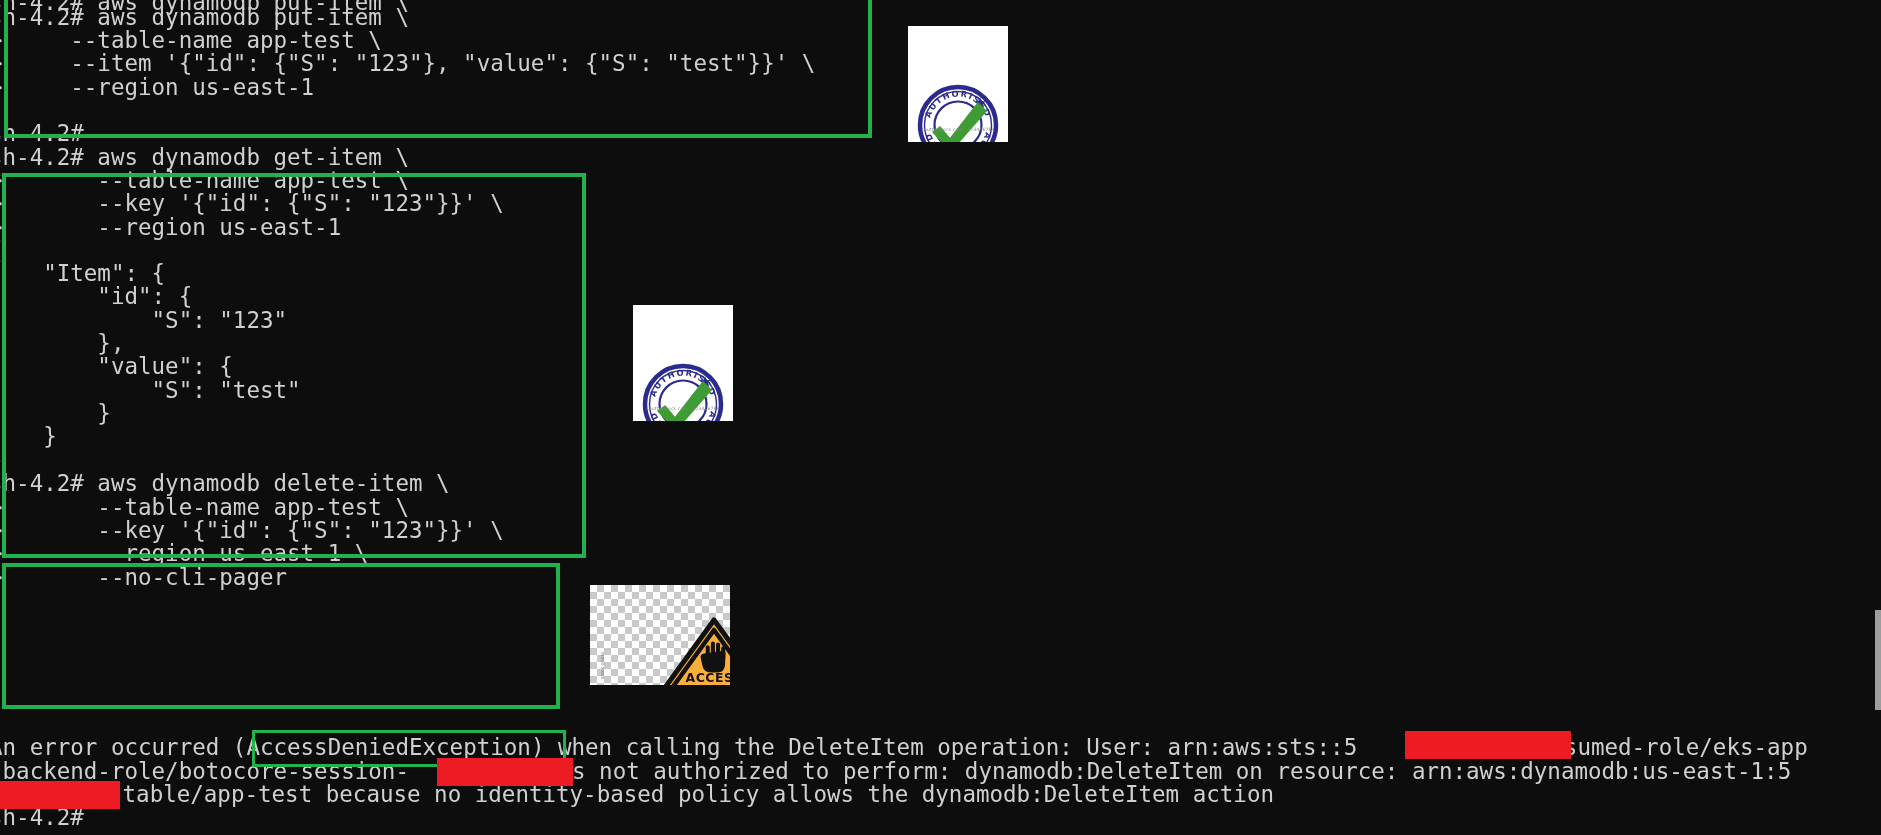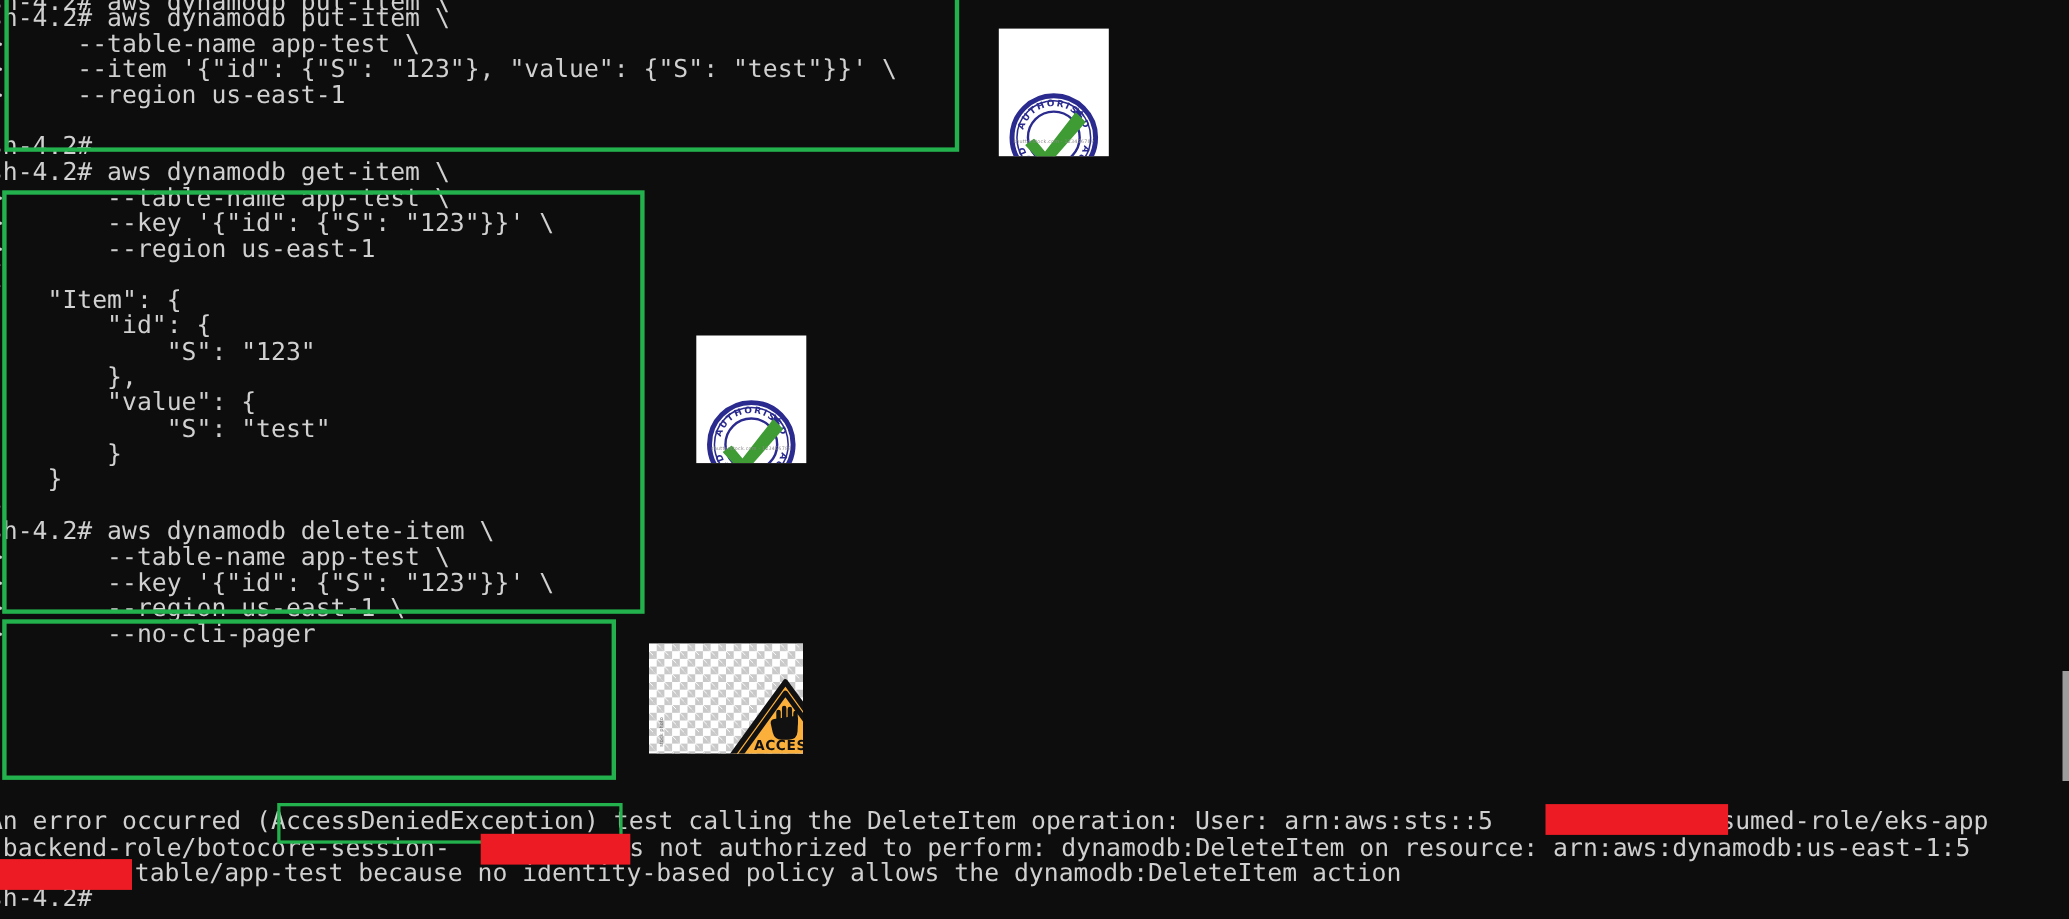--- a/index.html
+++ b/index.html
@@ -103,21 +103,21 @@
 </style>
 </head>
 <body>
 
 <div id="terminal">
 
   
   <div id="lines-host"><div class="tline" style="top: -9px;">sh-4.2# aws dynamodb put-item \</div><div class="tline" style="top: 6px;">sh-4.2# aws dynamodb put-item \</div><div class="tline" style="top: 29px;">&gt;     --table-name app-test \</div><div class="tline" style="top: 52px;">&gt;     --item '{"id": {"S": "123"}, "value": {"S": "test"}}' \</div><div class="tline" style="top: 76px;">&gt;     --region us-east-1</div><div class="tline" style="top: 122px;">sh-4.2#</div><div class="tline" style="top: 146px;">sh-4.2# aws dynamodb get-item \</div><div class="tline" style="top: 169px;">&gt;       --table-name app-test \</div><div class="tline" style="top: 192px;">&gt;       --key '{"id": {"S": "123"}}' \</div><div class="tline" style="top: 216px;">&gt;       --region us-east-1</div><div class="tline" style="top: 239px;">{</div><div class="tline" style="top: 262px;">    "Item": {</div><div class="tline" style="top: 285px;">        "id": {</div><div class="tline" style="top: 309px;">            "S": "123"</div><div class="tline" style="top: 332px;">        },</div><div class="tline" style="top: 355px;">        "value": {</div><div class="tline" style="top: 379px;">            "S": "test"</div><div class="tline" style="top: 402px;">        }</div><div class="tline" style="top: 425px;">    }</div><div class="tline" style="top: 449px;">}</div><div class="tline" style="top: 472px;">sh-4.2# aws dynamodb delete-item \</div><div class="tline" style="top: 496px;">&gt;       --table-name app-test \</div><div class="tline" style="top: 519px;">&gt;       --key '{"id": {"S": "123"}}' \</div><div class="tline" style="top: 542px;">&gt;       --region us-east-1 \</div><div class="tline" style="top: 566px;">&gt;       --no-cli-pager</div></div>
 
   
-  <div class="tline" id="err1" style="top:736px;"><span>An error occurred (</span><span>AccessDeniedException</span><span>) test calling the DeleteItem operation: User: arn:aws:sts::5</span><span class="redact-inline" style="display: inline-block; width: 166px; height: 20px; vertical-align: middle; background: transparent;"></span><span>:assumed-role/eks-app</span></div>
+  <div class="tline" id="err1" style="top:736px;"><span>An error occurred (</span><span>AccessDeniedException</span><span>) when calling the DeleteItem operation: User: arn:aws:sts::5</span><span class="redact-inline" style="display: inline-block; width: 166px; height: 20px; vertical-align: middle; background: transparent;"></span><span>:assumed-role/eks-app</span></div>
 
   <div class="tline" id="err2" style="top:760px;"><span>-backend-role/botocore-session-</span><span class="redact-inline2" style="display: inline-block; width: 136px; height: 20px; vertical-align: middle; background: transparent;"></span><span> is not authorized to perform: dynamodb:DeleteItem on resource: arn:aws:dynamodb:us-east-1:5</span></div>
 
   <div class="tline" id="err3" style="top: 783px; left: -11px;"><span class="redact-inline3" style="display: inline-block; width: 120px; height: 20px; vertical-align: middle; background: transparent;"></span><span>:table/app-test because no identity-based policy allows the dynamodb:DeleteItem action</span></div>
 
   <div class="tline" style="top:806px;">sh-4.2#</div>
 
   
   <div class="greenbox" style="left:4px;  top:-14px; width:868px; height:152px;"></div>
   <div class="greenbox" style="left:2px;  top:173px; width:584px; height:385px;"></div>

